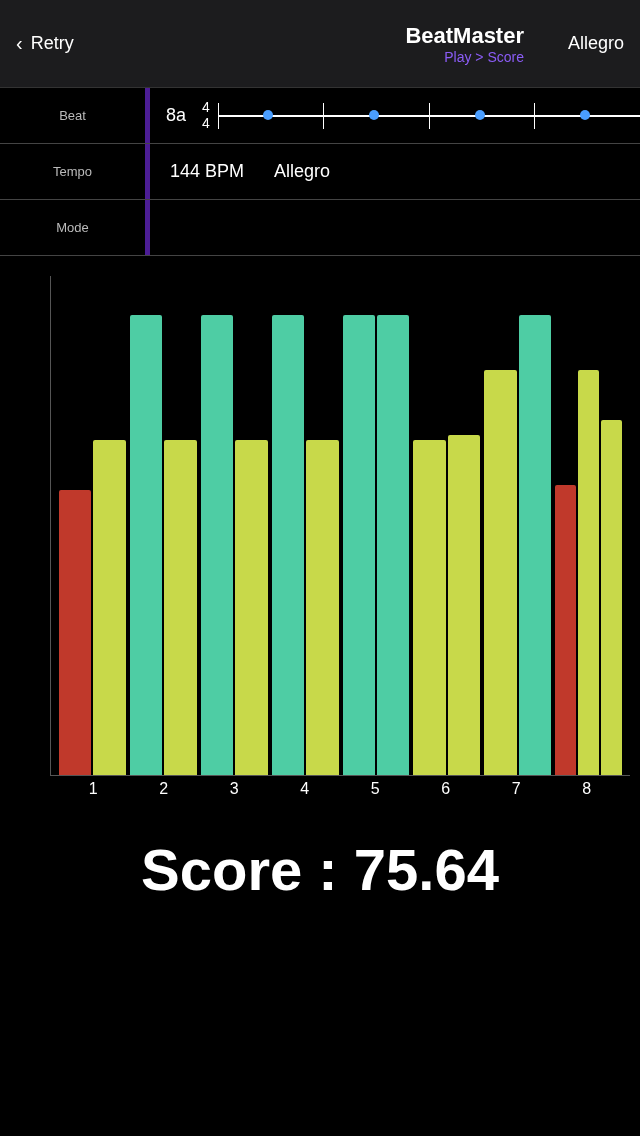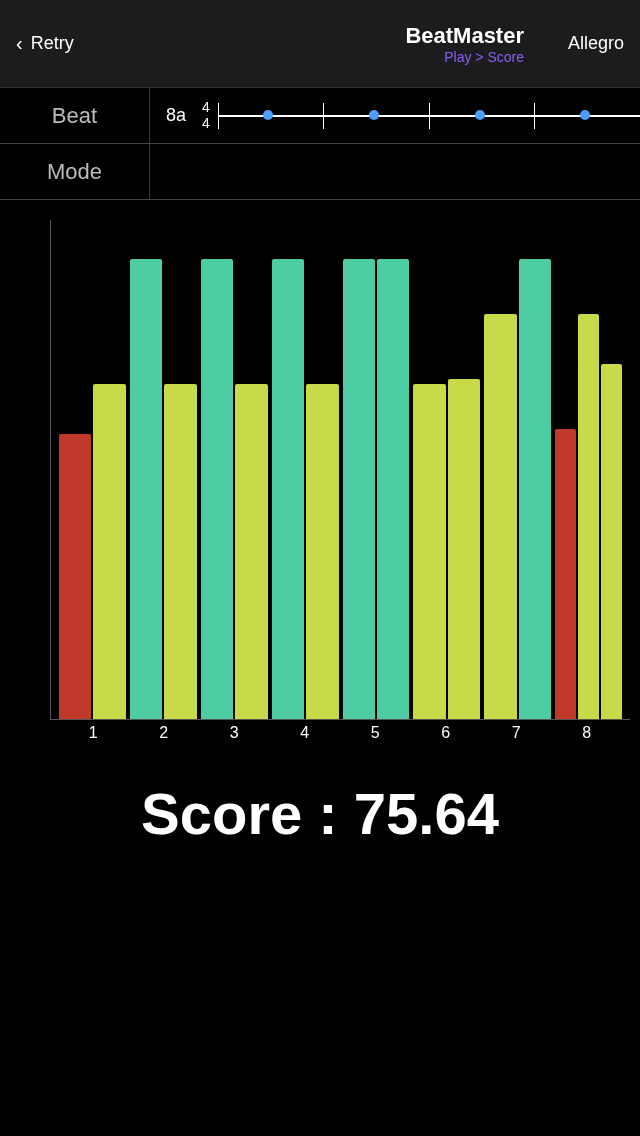--- a/index.html
+++ b/index.html
@@ -57,24 +57,24 @@
     }
     .info-row {
       display: flex;
       border-bottom: 1px solid #444;
       height: 56px;
       align-items: center;
     }
     .info-label {
       width: 150px;
       min-width: 150px;
-      font-size: 22px;
+      font-size: 13px;
       color: #bbb;
       text-align: center;
-      border-right: 1px solid #4c1d95;
+      border-right: 5px solid #4c1d95;
       height: 100%;
       display: flex;
       align-items: center;
       justify-content: center;
     }
     .info-value {
       flex: 1;
       font-size: 18px;
       color: #fff;
       display: flex;
@@ -257,20 +257,27 @@
             <div class="beat-dot" style="left:calc(12% - 5px)"></div>
             <div class="beat-dot" style="left:calc(37% - 5px)"></div>
             <div class="beat-dot" style="left:calc(62% - 5px)"></div>
             <div class="beat-dot" style="left:calc(87% - 5px)"></div>
           </div>
         </div>
       </div>
     </div>
   </div>
 
+  <div class="info-row">
+    <div class="info-label">Tempo</div>
+    <div class="info-value">
+      <span>144 BPM</span>
+      <span>Allegro</span>
+    </div>
+  </div>
 
   <div class="info-row">
     <div class="info-label">Mode</div>
   </div>
 
 </div>
 
 <div class="chart-area">
   <div class="chart-container">
     <div class="chart-inner">

